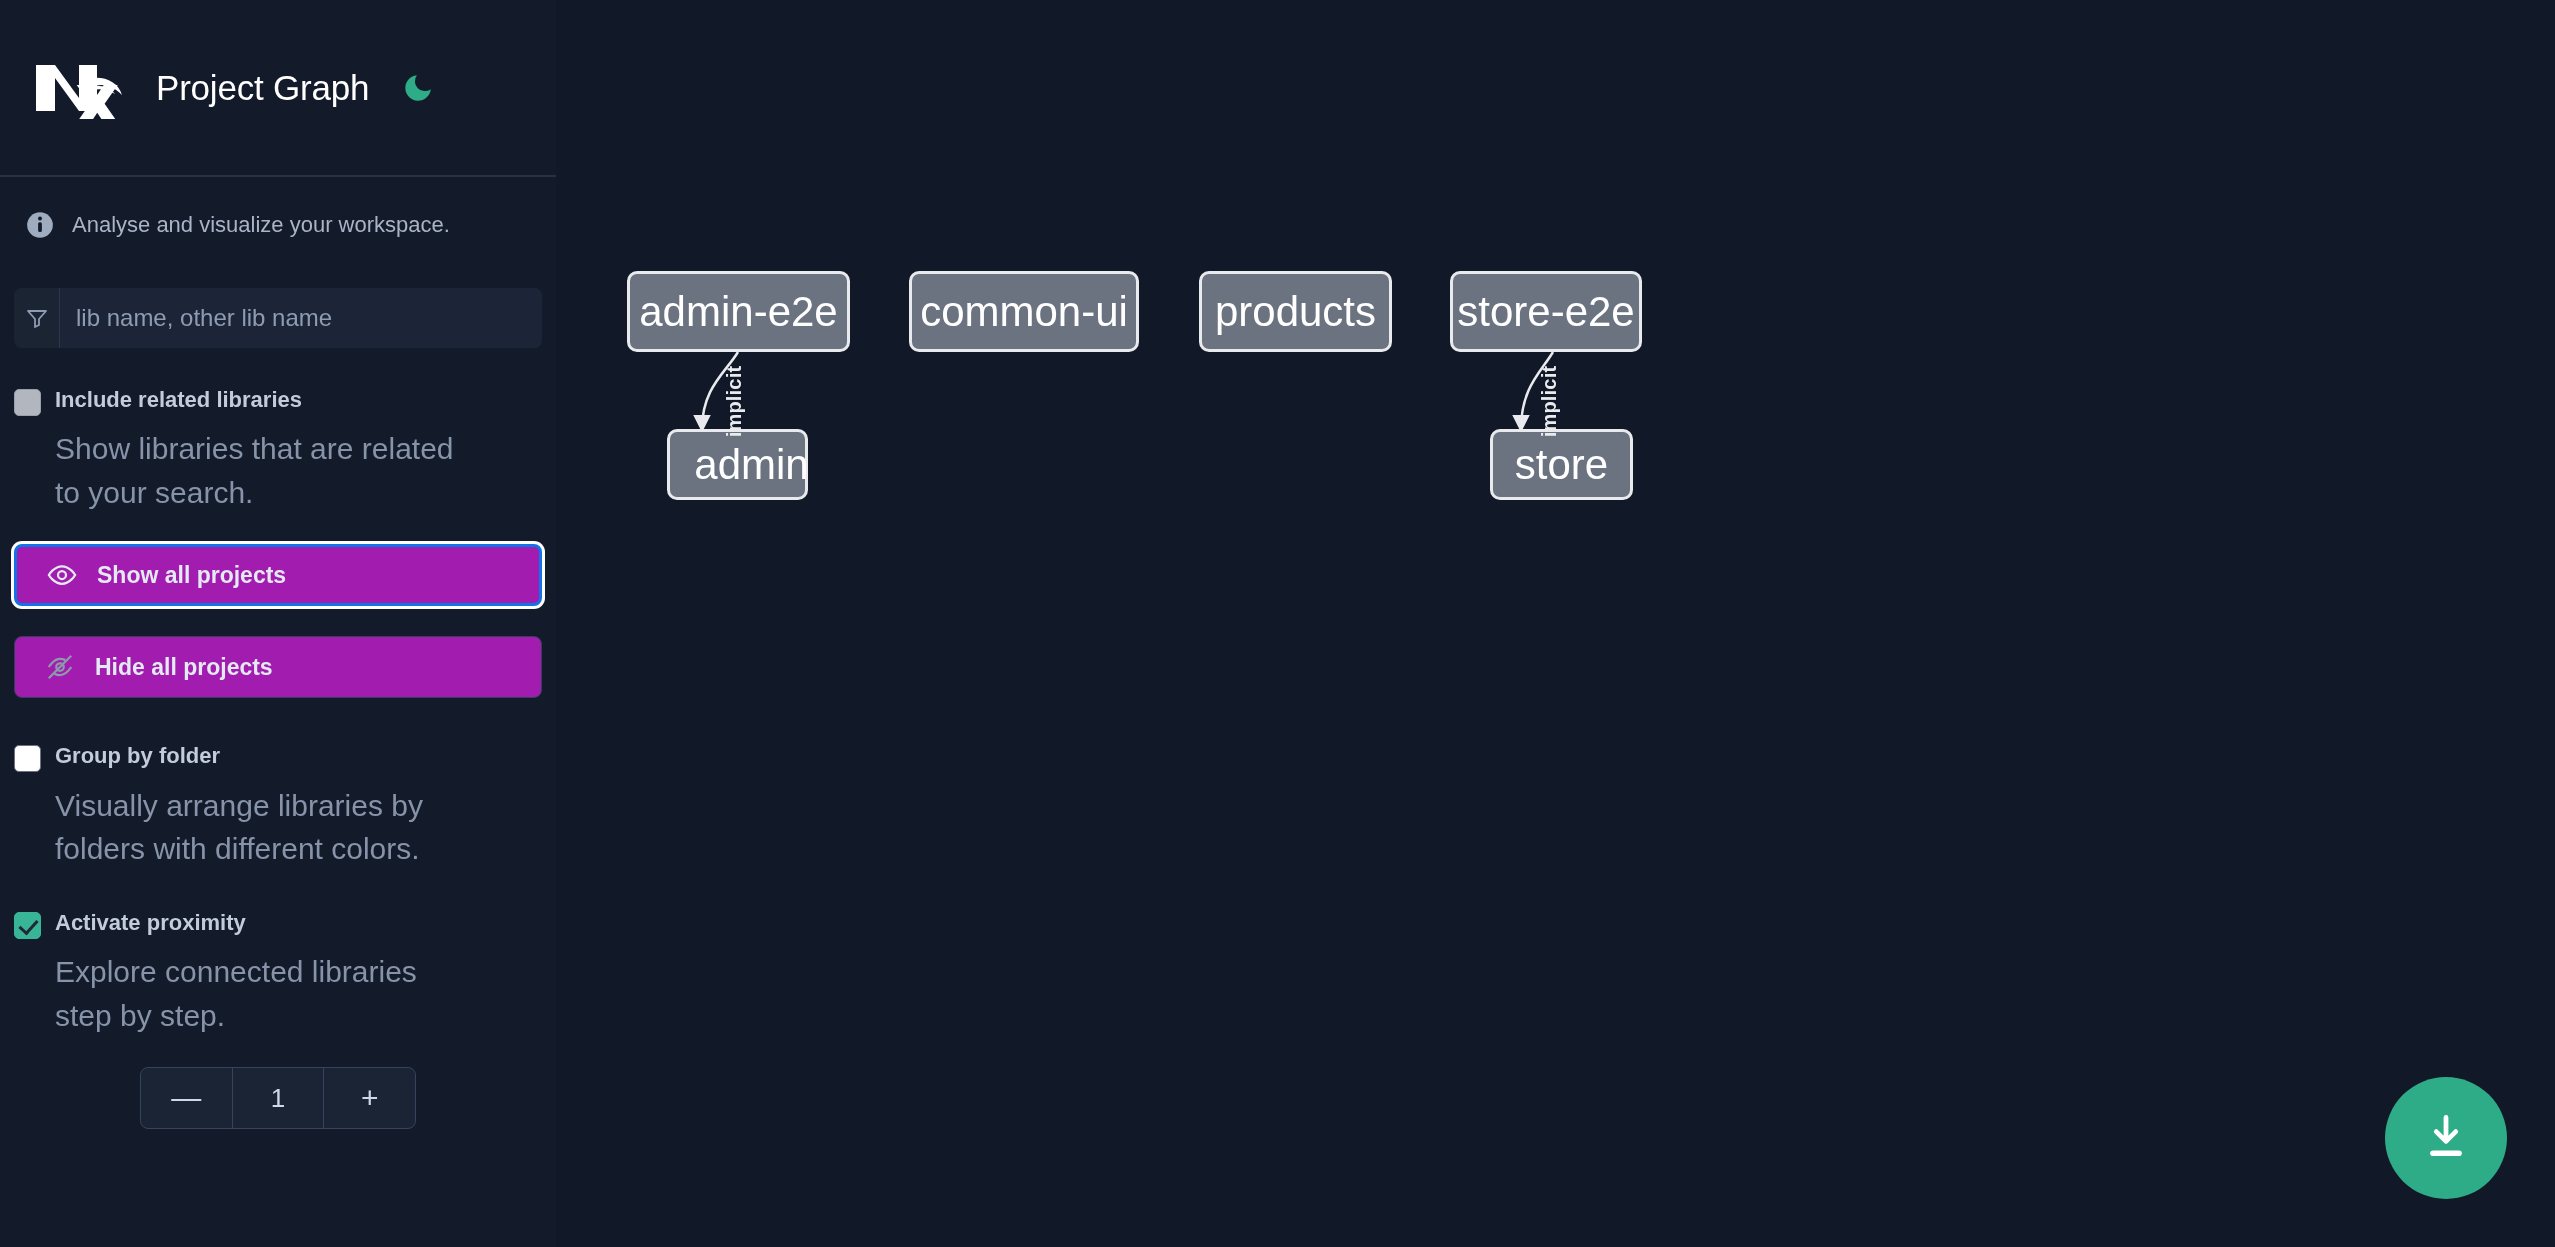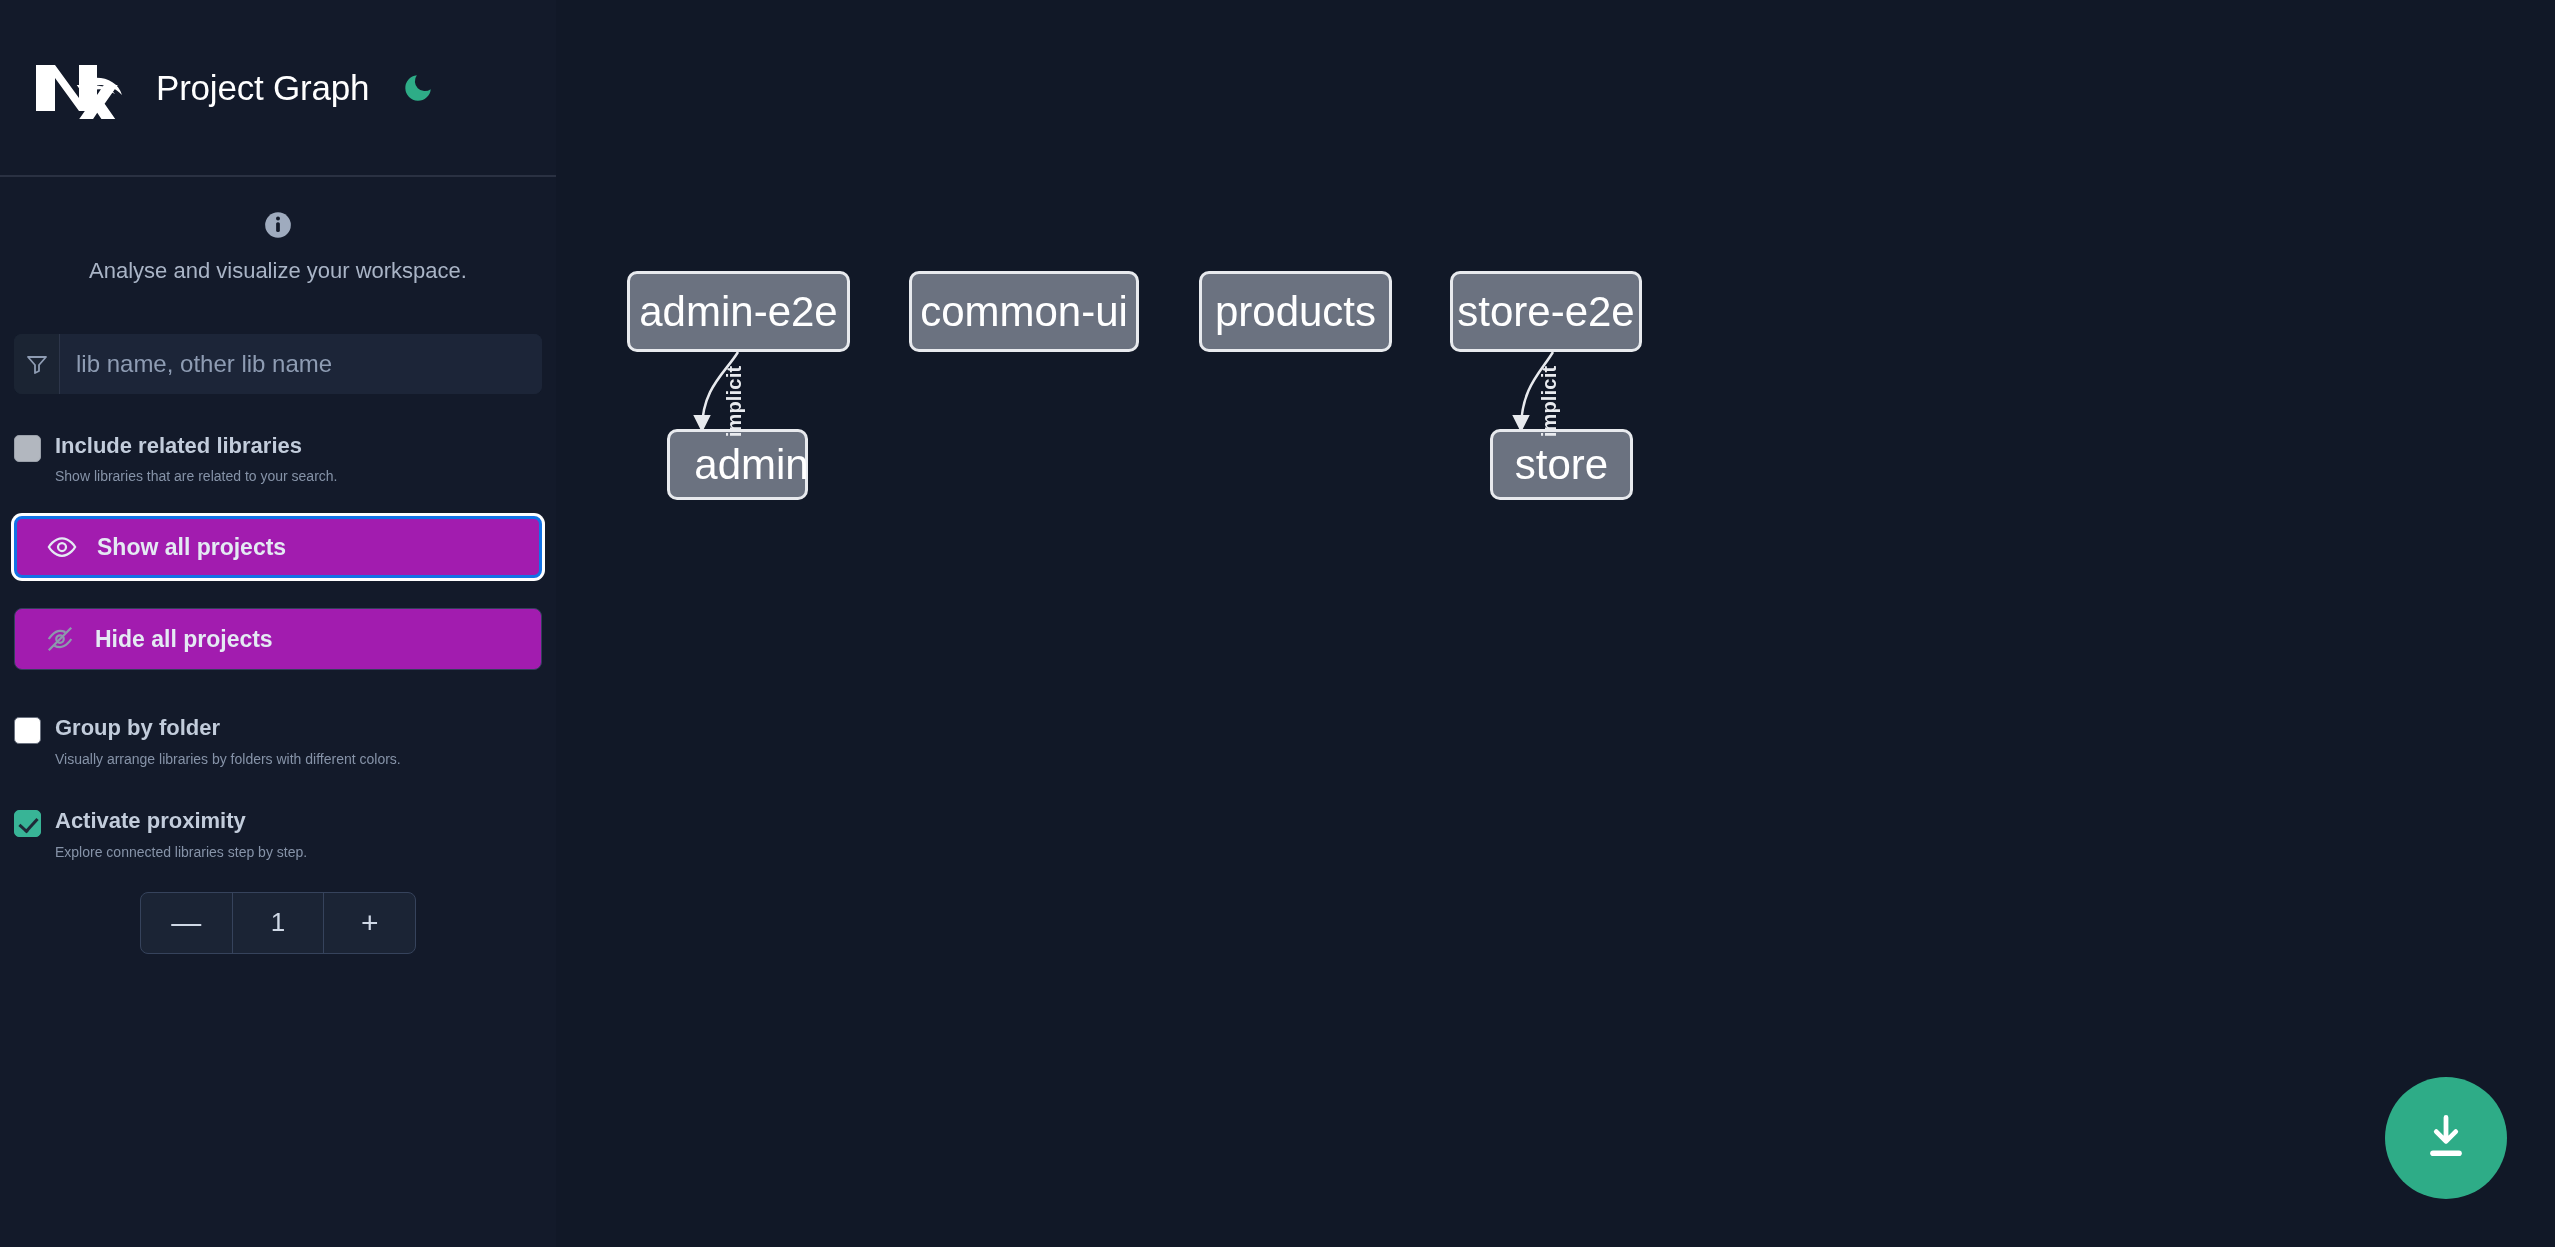--- a/index.html
+++ b/index.html
@@ -28,21 +28,21 @@
   .nx-logo { width: 92px; height: 62px; flex: 0 0 92px; }
   .app-title {
     font-size: 35px; color: #ffffff; font-weight: 400;
     margin-left: 32px; letter-spacing: -0.2px;
     white-space: nowrap;
   }
   .theme-toggle { margin-left: 32px; width: 34px; height: 34px; cursor: pointer; }
 
   .sb-info {
     display: flex; align-items: center;
-    gap: 18px; padding: 34px 26px 0 26px; flex-direction: column;
+    gap: 18px; padding: 34px 26px 0 26px;
   }
   .info-icon { width: 28px; height: 28px; flex: 0 0 28px; }
   .sb-info-text { font-size: 22px; color: #a9b4c6; line-height: 1.3; }
 
   .sb-body { padding: 0 14px; }
 
   
   .search-wrap {
     margin-top: 48px;
     height: 60px;
@@ -74,21 +74,21 @@
   .chk.disabled { background: #b2b7bf; border: 1px solid #9aa0aa; }
   .chk.unchecked { background: #ffffff; border: 1px solid #6b7280; }
   .chk.checked { background: #38b496; border: 1px solid #38b496; }
   .chk.checked::after {
     content: ""; position: absolute;
     left: 8px; top: 3px; width: 8px; height: 15px;
     border: solid #1f2937; border-width: 0 3.5px 3.5px 0;
     transform: rotate(42deg);
   }
   .chk-label { font-size: 22px; color: #c2ccdb; font-weight: bold; line-height: 1.25; }
-  .chk-desc { font-size: 14px; color: #8693a8; line-height: 1.45; margin-top: 7px; max-width: 420px; }
+  .chk-desc { font-size: 30px; color: #8693a8; line-height: 1.45; margin-top: 14px; max-width: 420px; }
 
   
   .sb-btn {
     margin-top: 30px;
     height: 62px;
     width: 100%;
     display: flex; align-items: center;
     gap: 20px; padding-left: 30px;
     border-radius: 8px;
     background: #a21caf;

